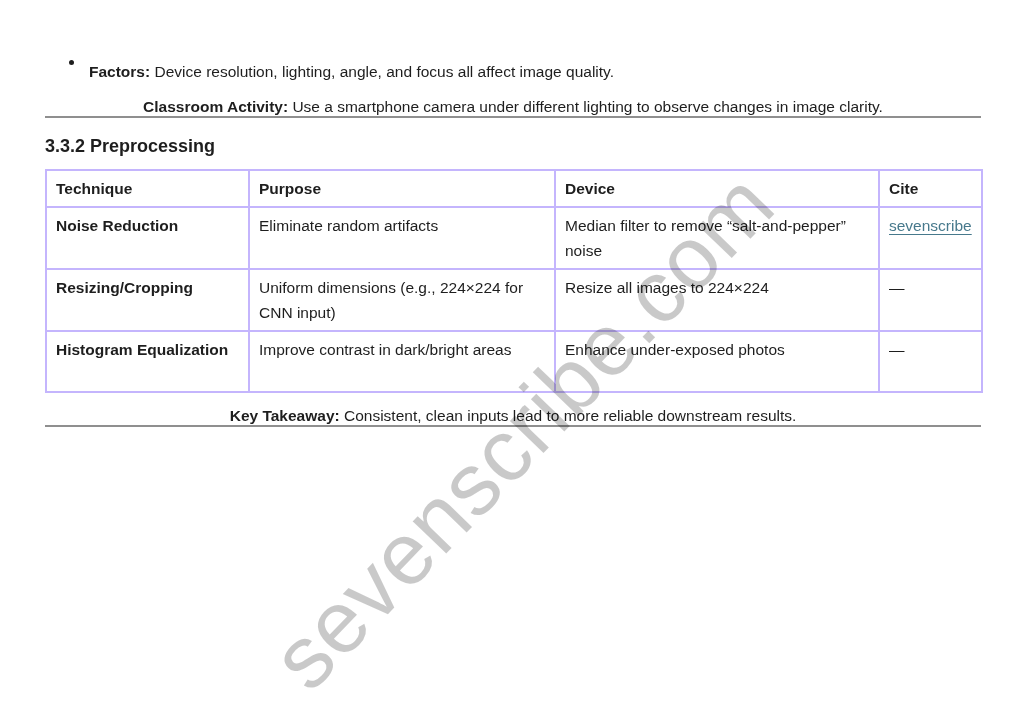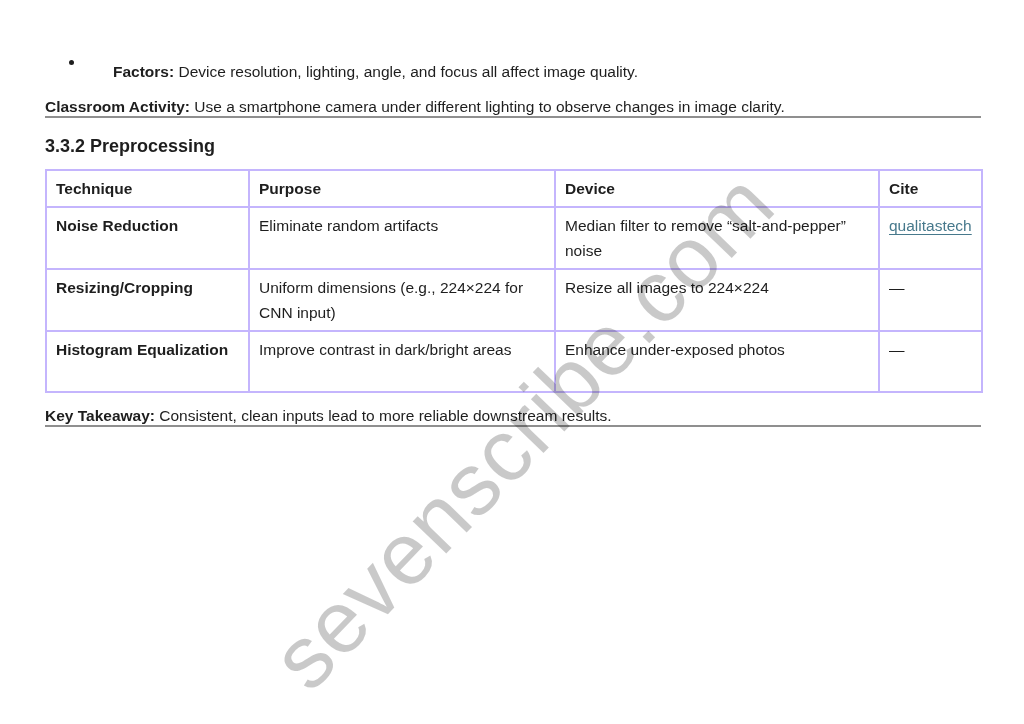--- a/index.html
+++ b/index.html
@@ -15,35 +15,35 @@
     position: relative;
     width: 1024px; height: 724px;
     padding: 0 43px 0 45px;
   }
   .bullet-line {
     margin: 63px 0 0 24px;
     font-size: 15.5px;
     line-height: 18px;
     display: flex;
     align-items: flex-start;
-    gap: 24px;
   }
   .bullet-dot {
     width: 5px; height: 5px;
     background: #1e1e1e;
     border-radius: 50%;
     display: inline-block;
     margin-right: 15px;
     position: relative;
     top: -3px;
     flex: 0 0 auto;
   }
   .para {
     font-size: 15.5px;
     line-height: 18px;
+    text-align: center;
   }
   .classroom { margin-top: 17px; }
   b, .bold { font-weight: bold; }
   hr.rule {
     border: none;
     border-top: 2px solid #8f8f8f;
     margin: 0;
   }
   .rule-1 { margin-top: 29px; }
   .rule-2 { margin-top: 31px; }
@@ -127,21 +127,21 @@
         <th>Purpose</th>
         <th>Device</th>
         <th>Cite</th>
       </tr>
     </thead>
     <tbody>
       <tr>
         <td class="tech">Noise Reduction</td>
         <td>Eliminate random artifacts</td>
         <td>Median filter to remove “salt-and-pepper” noise</td>
-        <td><a href="#" class="cite-link">qualitastech</a></td>
+        <td><a href="#" class="cite-link">sevenscribe</a></td>
       </tr>
       <tr>
         <td class="tech">Resizing/Cropping</td>
         <td>Uniform dimensions (e.g., 224×224 for CNN input)</td>
         <td>Resize all images to 224×224</td>
         <td><span>—</span></td>
       </tr>
       <tr>
         <td class="tech">Histogram Equalization</td>
         <td>Improve contrast in dark/bright areas</td>

